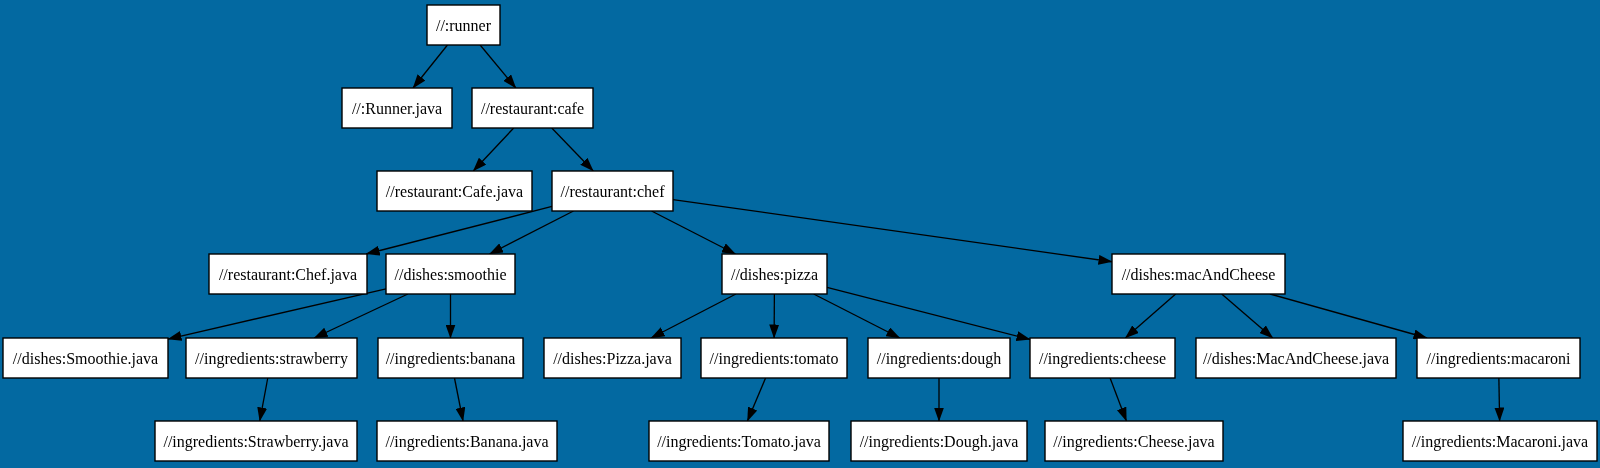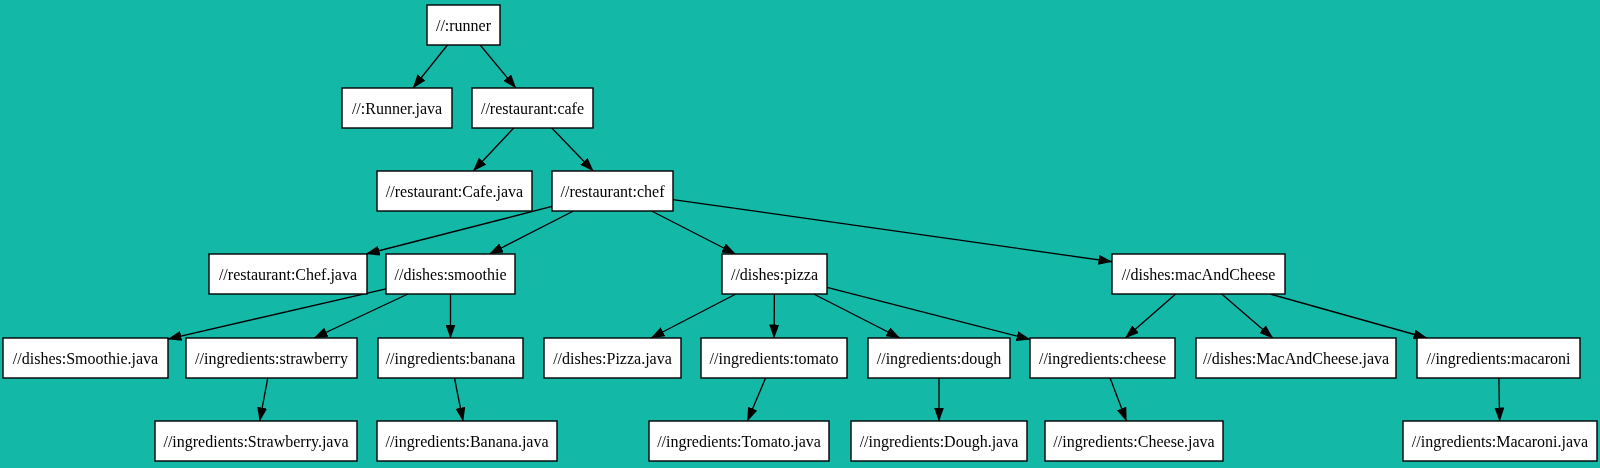--- a/index.html
+++ b/index.html
@@ -4,21 +4,21 @@
 <style>
   html, body {
     margin: 0;
     padding: 0;
     background: #ffffff;
   }
   #stage {
     position: relative;
     width: 1600px;
     height: 468px;
-    background: #14b8a6;
+    background: #0369a1;
     overflow: hidden;
     font-family: "Liberation Serif", "DejaVu Serif", serif;
   }
   #graph-svg {
     display: block;
     width: 1600px;
     height: 468px;
   }
   .graph-node-rect {
     fill: #ffffff;

